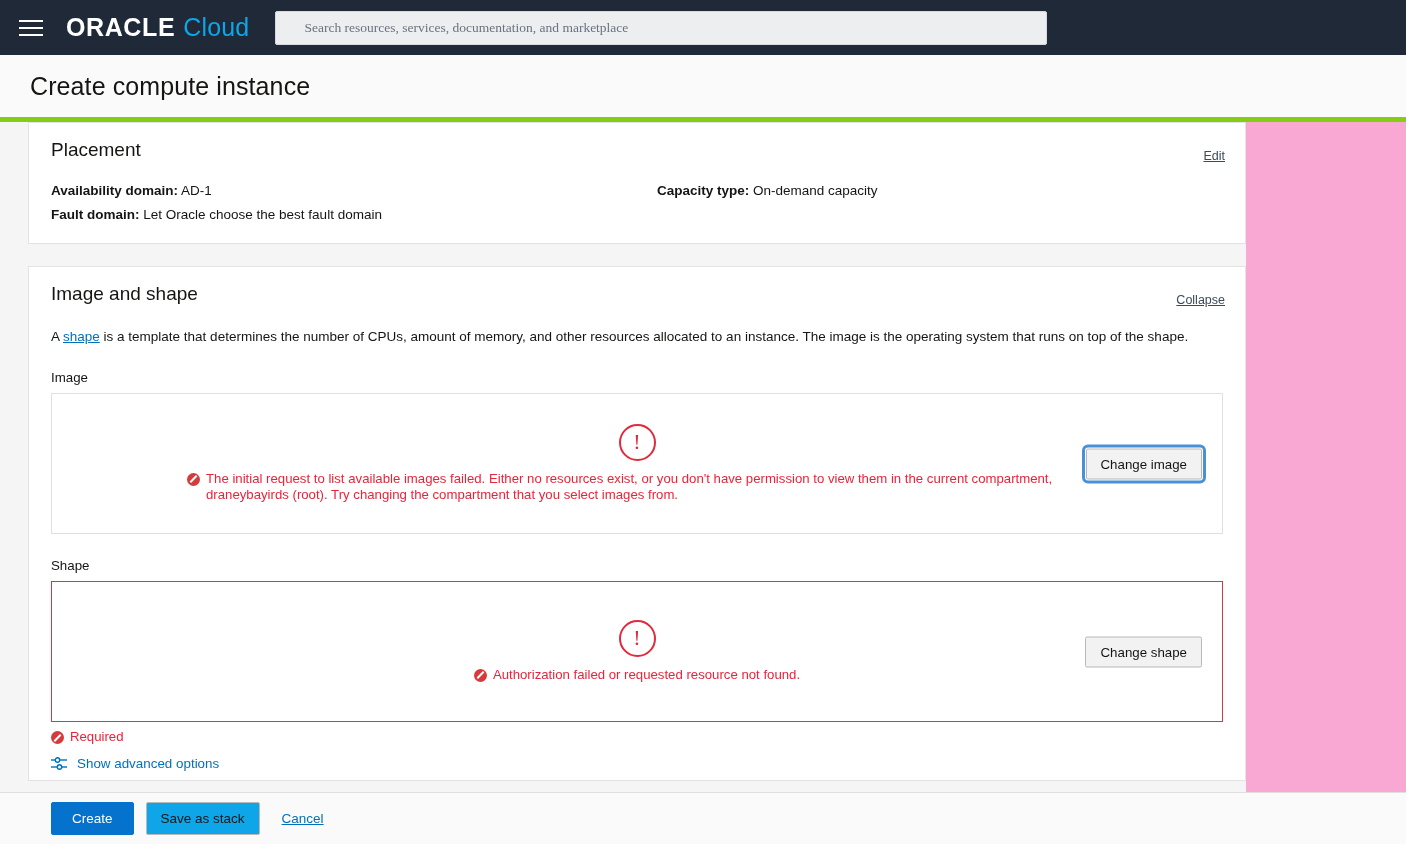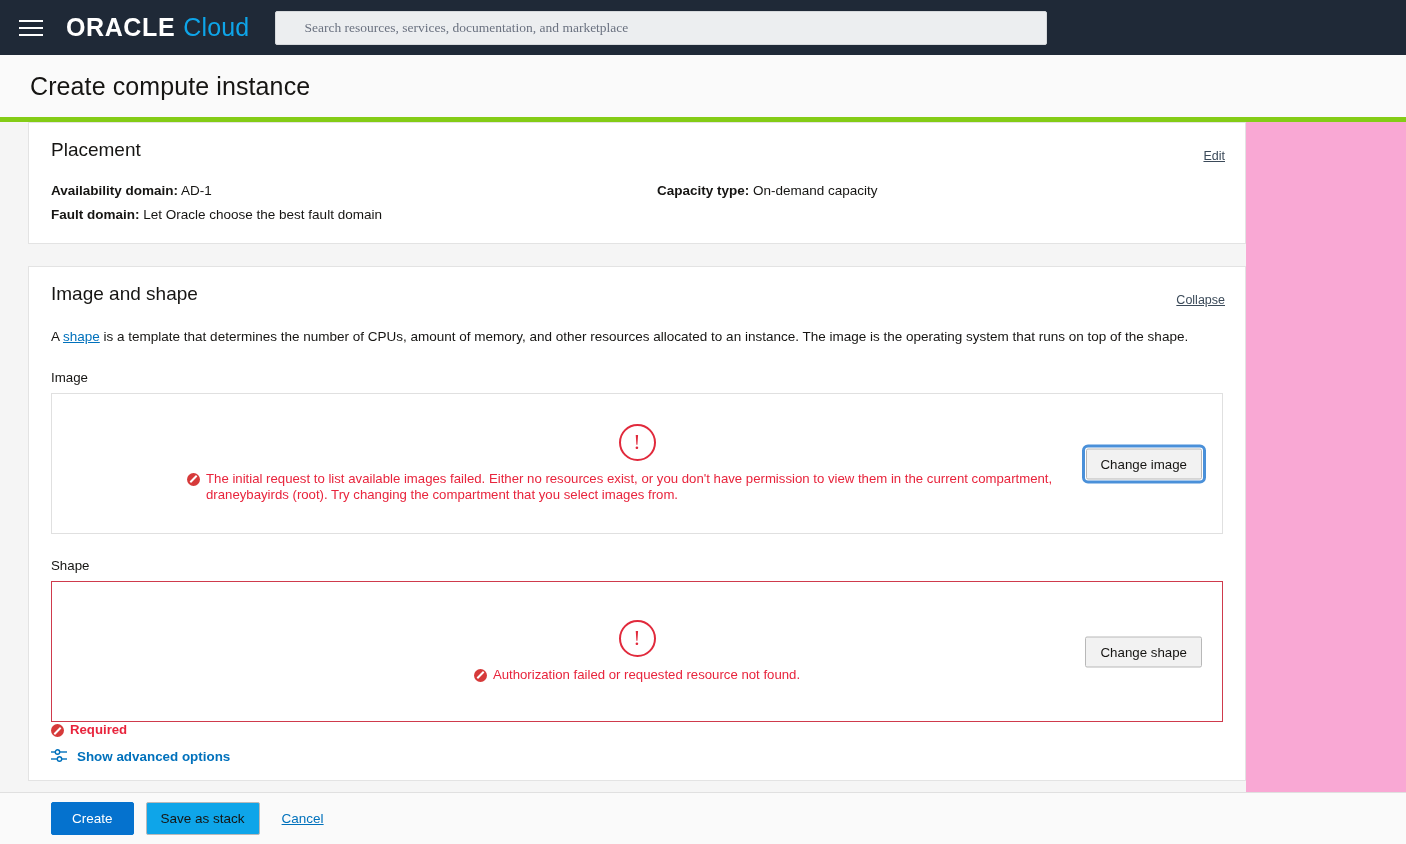--- a/index.html
+++ b/index.html
@@ -254,34 +254,33 @@
     position: absolute;
     right: 20px;
     top: 50%;
     transform: translateY(-50%);
   }
 
   .req-line {
     display: flex;
     align-items: center;
     gap: 6px;
+    margin-top: 7px;
     color: #e8243c;
     font-size: 13.2px;
-    font-weight: bold;
   }
 
   .adv-line {
     display: flex;
-    align-items: flex-start;
+    align-items: flex-end;
     gap: 10px;
     margin-top: 12px;
     color: #0071bc;
     font-size: 13.4px;
     cursor: pointer;
-    font-weight: bold;
   }
   .adv-line .lbl { text-decoration: none; }
   .sliders-icon { width: 16px; height: 14px; display:block; }
 
   
   .footer {
     position: absolute;
     left: 0; bottom: 0;
     width: 1406px;
     height: 52px;

